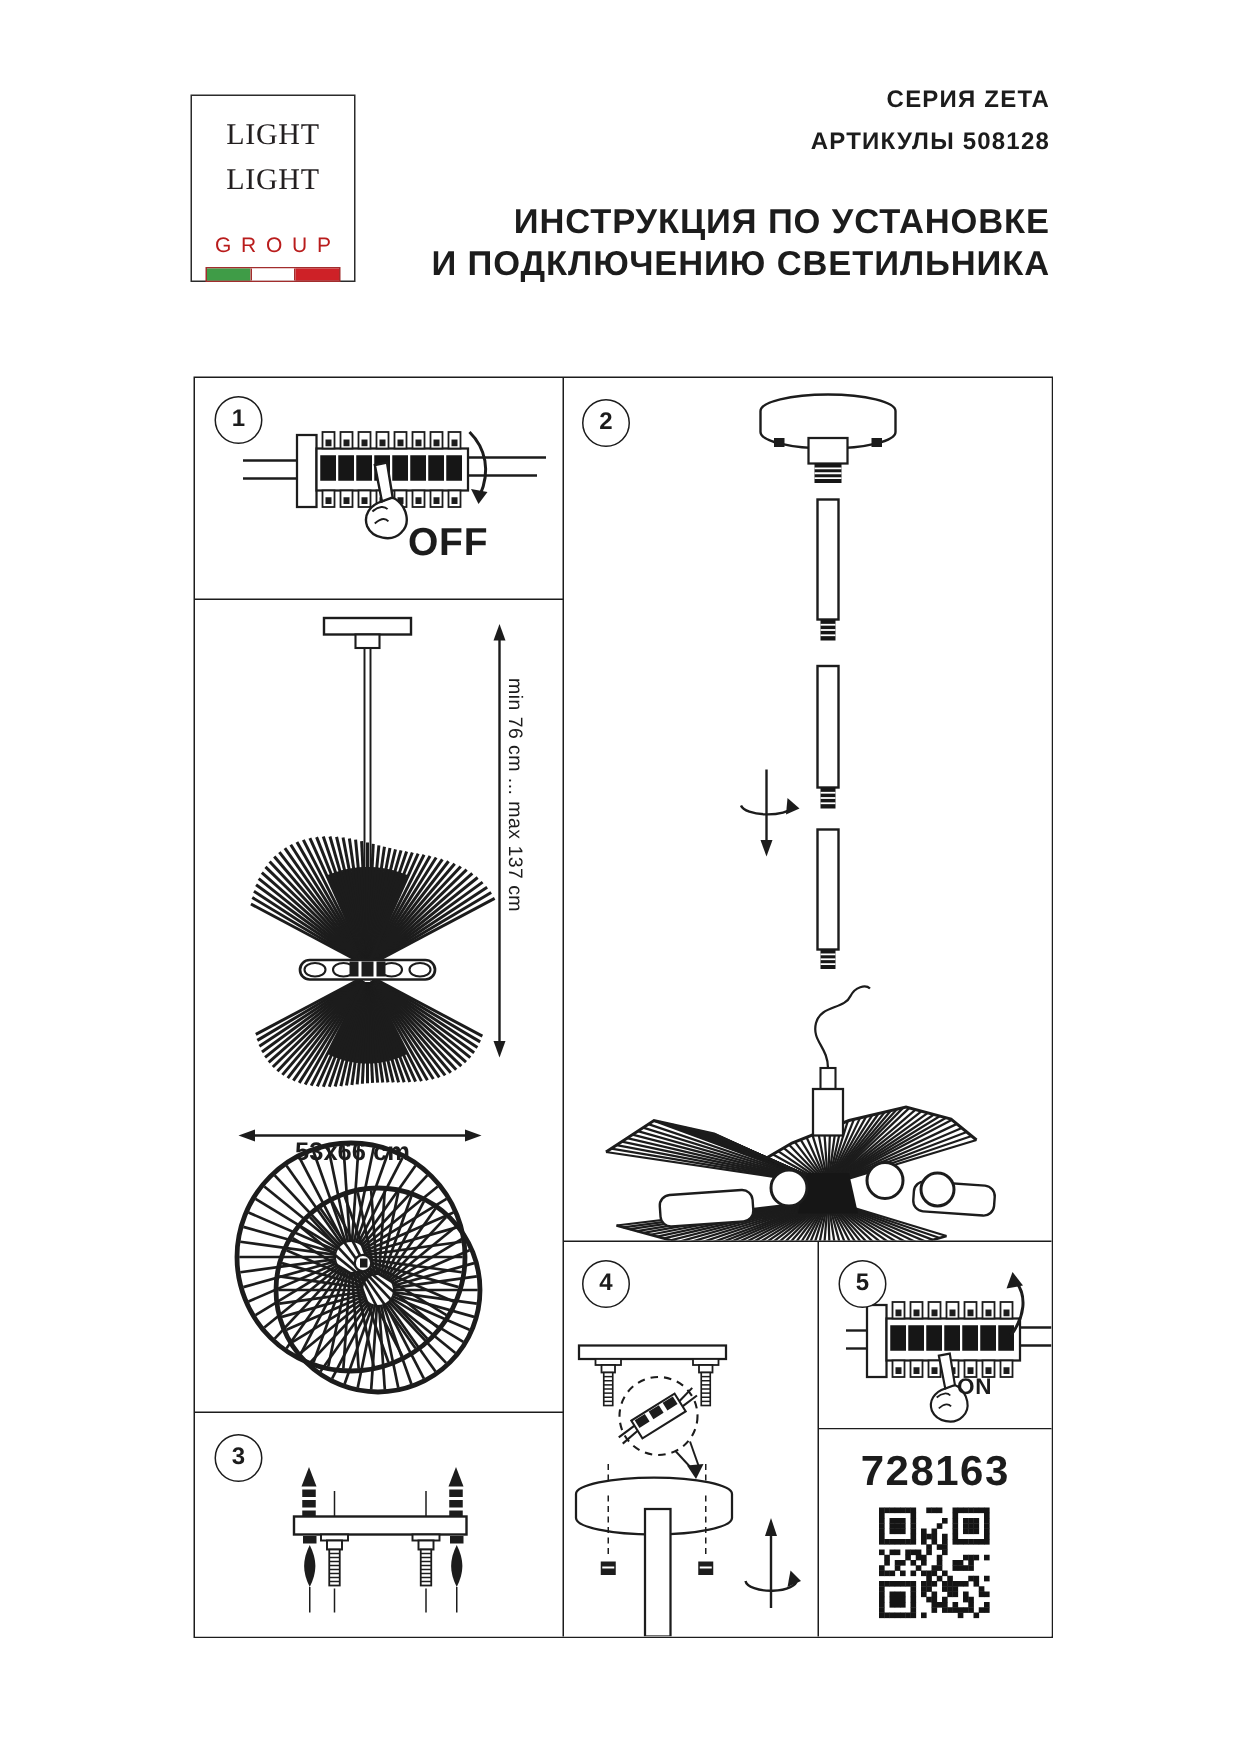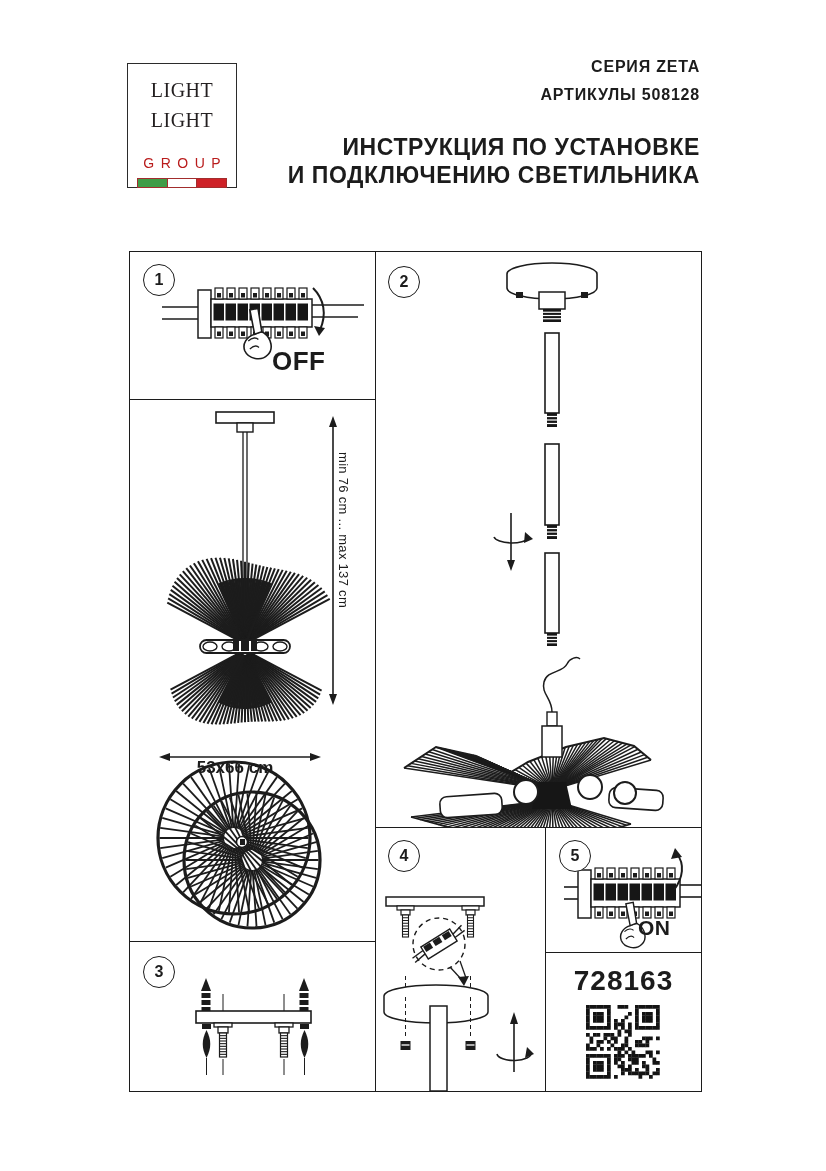--- a/index.html
+++ b/index.html
@@ -28,21 +28,21 @@
   .p3{left:0;top:690px;width:246px;height:149px;border-right:1.6px solid #1c1c1c;}
   .p2{left:246px;top:0;width:325px;height:576px;border-bottom:1.6px solid #1c1c1c;}
   .p4{left:246px;top:576px;width:170px;height:263px;border-right:1.6px solid #1c1c1c;}
   .p5{left:416px;top:576px;width:155px;height:125px;border-bottom:1.6px solid #1c1c1c;}
   .pqr{left:416px;top:701px;width:155px;height:138px;}
   .panel svg{position:absolute;left:0;top:0;}
   .badge{position:absolute;width:30px;height:30px;border:1.7px solid #1c1c1c;border-radius:50%;
          display:flex;align-items:center;justify-content:center;font-size:16px;font-weight:bold;background:#fff;z-index:3;}
   .lbl{position:absolute;font-weight:bold;z-index:3;}
   .lbl-off{left:142px;top:94px;font-size:26px;letter-spacing:.5px;}
-  .lbl-on{left:92px;top:88px;font-size:21px;letter-spacing:.5px;}
+  .lbl-on{left:92px;top:88px;font-size:15px;letter-spacing:.5px;}
   .dim-v{position:absolute;left:206px;top:52px;writing-mode:vertical-rl;font-size:13px;letter-spacing:.3px;white-space:nowrap;}
   .dim-h{position:absolute;left:0;top:333px;width:210px;text-align:center;font-size:17px;font-weight:bold;margin-top:25px;}
   .qr-label{position:absolute;left:0;top:12px;width:100%;text-align:center;font-size:28px;font-weight:bold;letter-spacing:1px;}
 </style>
 </head>
 <body>
 
 <div class="page">
 
   <div class="logo-box">

